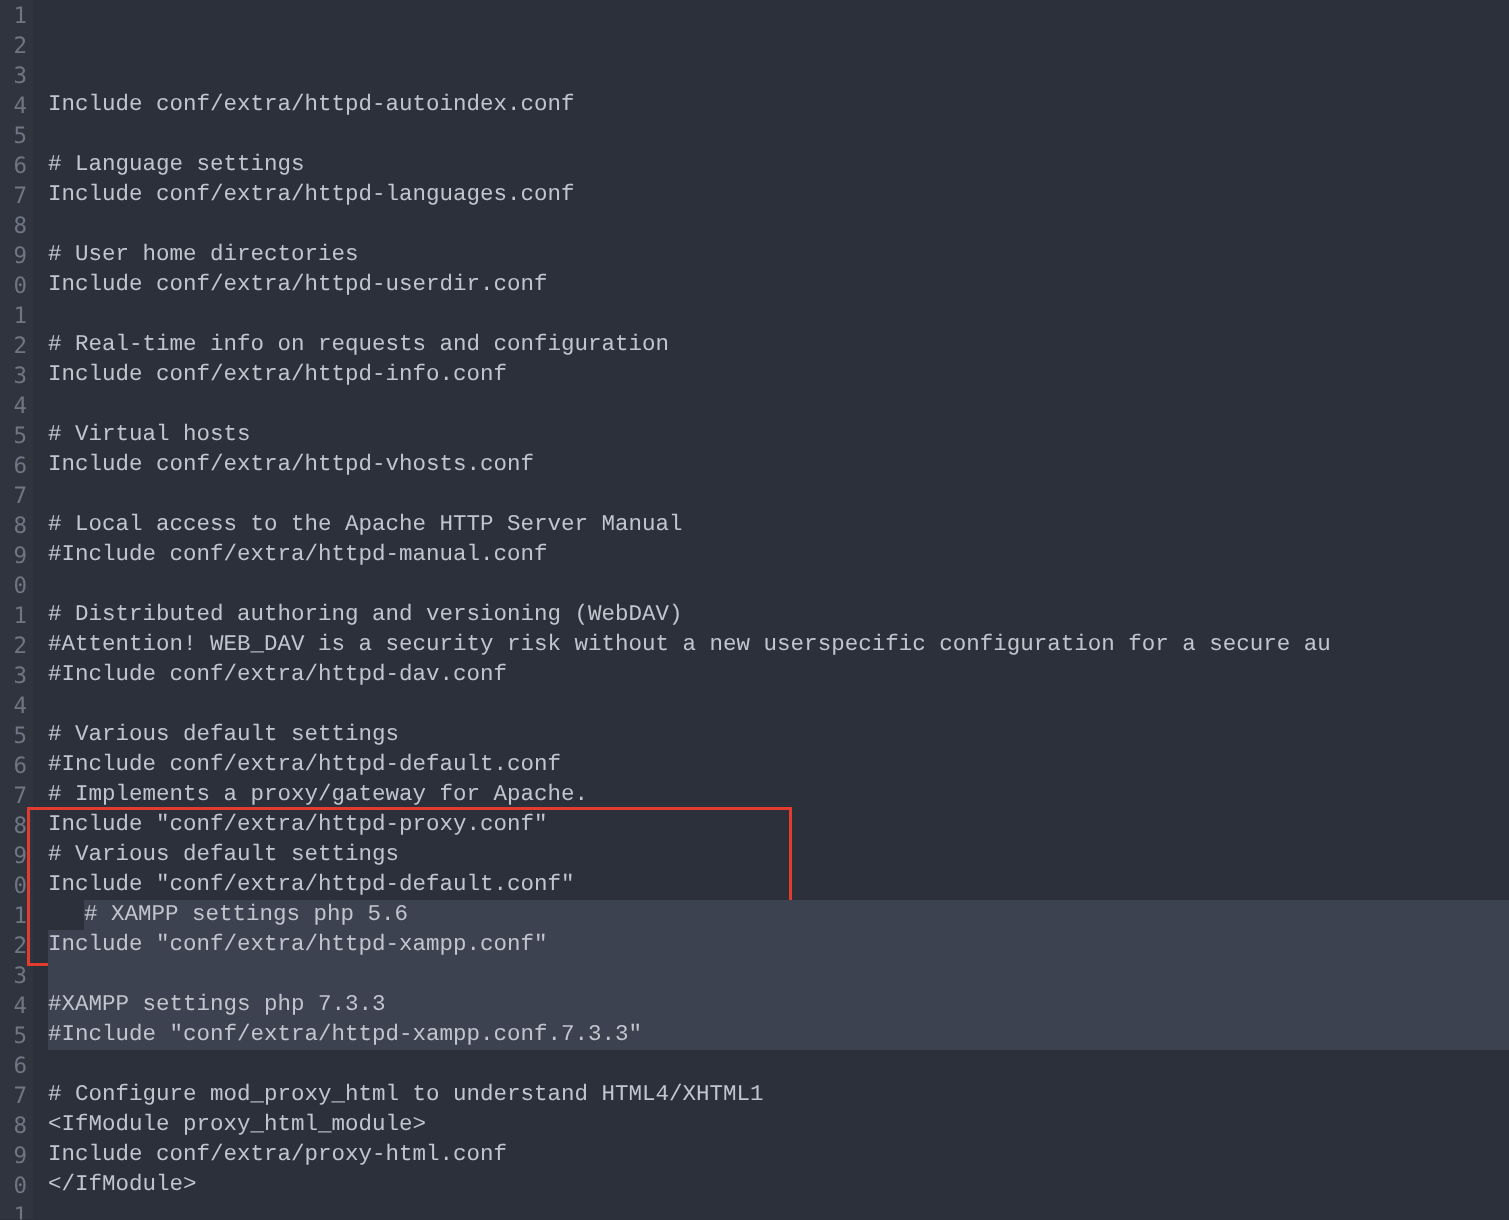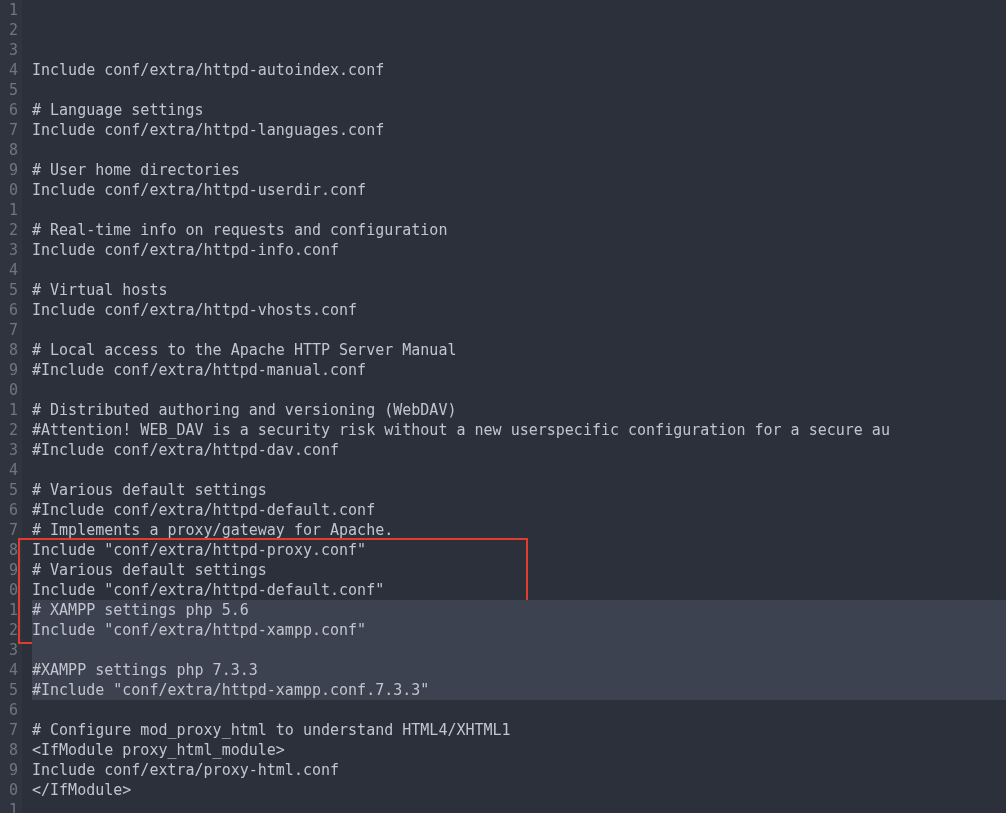--- a/index.html
+++ b/index.html
@@ -31,23 +31,25 @@
   }
   .code {
     position: relative;
     flex: 1 1 auto;
     padding-left: 10px;
     white-space: pre;
   }
   .line {
     height: 20px;
     position: relative;
+    font-family: Liberation Mono, monospace;
   }
   .line.current {
     background: #343945;
+    margin-left: 24px;
   }
   .line.sel {
     background: #3c4250;
   }
   .redbox {
     position: absolute;
     border: 2px solid #e33b2e;
     pointer-events: none;
   }
 </style>

